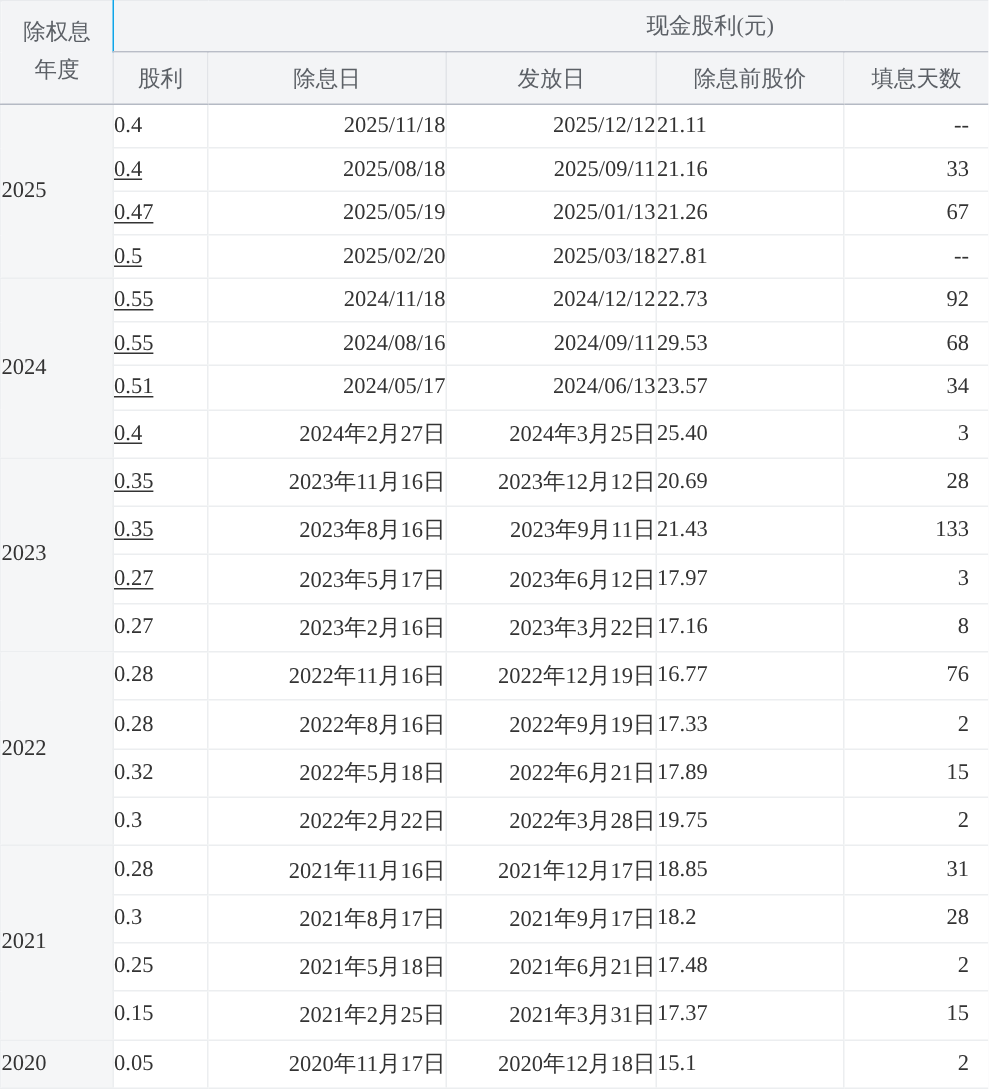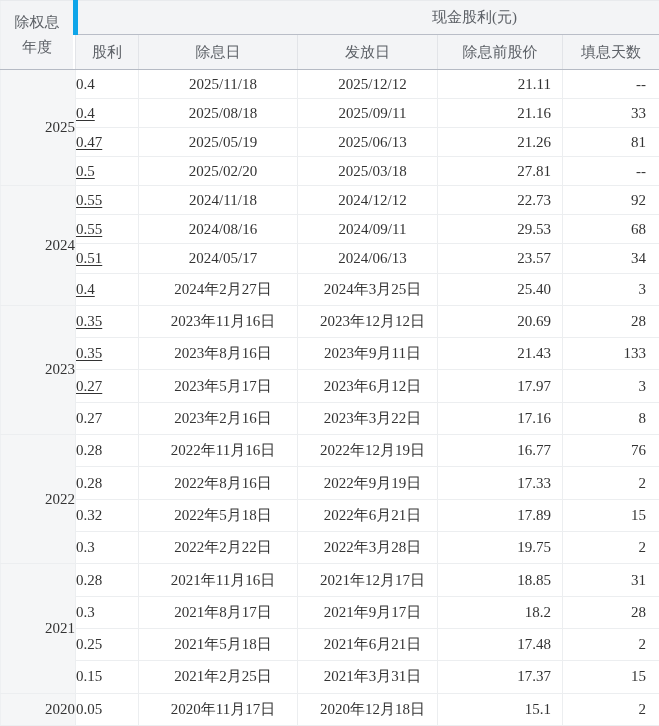--- a/index.html
+++ b/index.html
@@ -40,21 +40,21 @@
 
   th.th-year {
     text-align: center;
     vertical-align: middle;
     line-height: 25px;
     border-bottom: 1px solid #b5bac4;
   }
 
   th.th-cash {
     padding-left: 212px;   
-    border-left: 5px solid #0ea5e9;
+    border-left: 1px solid #0ea5e9;
     border-bottom: 1px solid #b9bdc7;
     vertical-align: middle;
   }
 
   tr.h2 th {
     border-left: 1px solid #e2e4e8;
     border-bottom: 1px solid #b5bac4;
     text-align: center;
     vertical-align: middle;
   }
@@ -62,27 +62,27 @@
   tbody td {
     color: #333333;
     border-bottom: 1px solid #eceef0;
     border-left: 1px solid #eceef0;
     vertical-align: middle;
   }
 
   td.year {
     border-left: none;
     background: #f5f6f7;
-    text-align: right;
+    text-align: left;
     color: #333333;
   }
 
   td.dividend { text-align: left; padding-right: 7px; }
-  td.date     { text-align: center;  padding-left: 10px; }
-  td.price    { text-align: right; padding-right: 11px; }
+  td.date     { text-align: right;  padding-left: 10px; }
+  td.price    { padding-right: 11px; }
   td.days     { text-align: right; padding-right: 13px; }
 
   a.div-link {
     color: #333333;
     text-decoration: underline;
     text-underline-offset: 2px;
     cursor: pointer;
   }
 </style>
 </head>
@@ -126,23 +126,23 @@
         <tr>
           <td class="dividend"><a class="div-link">0.4</a></td>
           <td class="date">2025/08/18</td>
           <td class="date">2025/09/11</td>
           <td class="price">21.16</td>
           <td class="days">33</td>
         </tr>
         <tr>
           <td class="dividend"><a class="div-link">0.47</a></td>
           <td class="date">2025/05/19</td>
-          <td class="date">2025/06/13</td>
+          <td class="date">2025/01/13</td>
           <td class="price">21.26</td>
-          <td class="days">81</td>
+          <td class="days">67</td>
         </tr>
         <tr>
           <td class="dividend"><a class="div-link">0.5</a></td>
           <td class="date">2025/02/20</td>
           <td class="date">2025/03/18</td>
           <td class="price">27.81</td>
           <td class="days">--</td>
         </tr>
         <tr>
           <td class="year" rowspan="4">2024</td>

